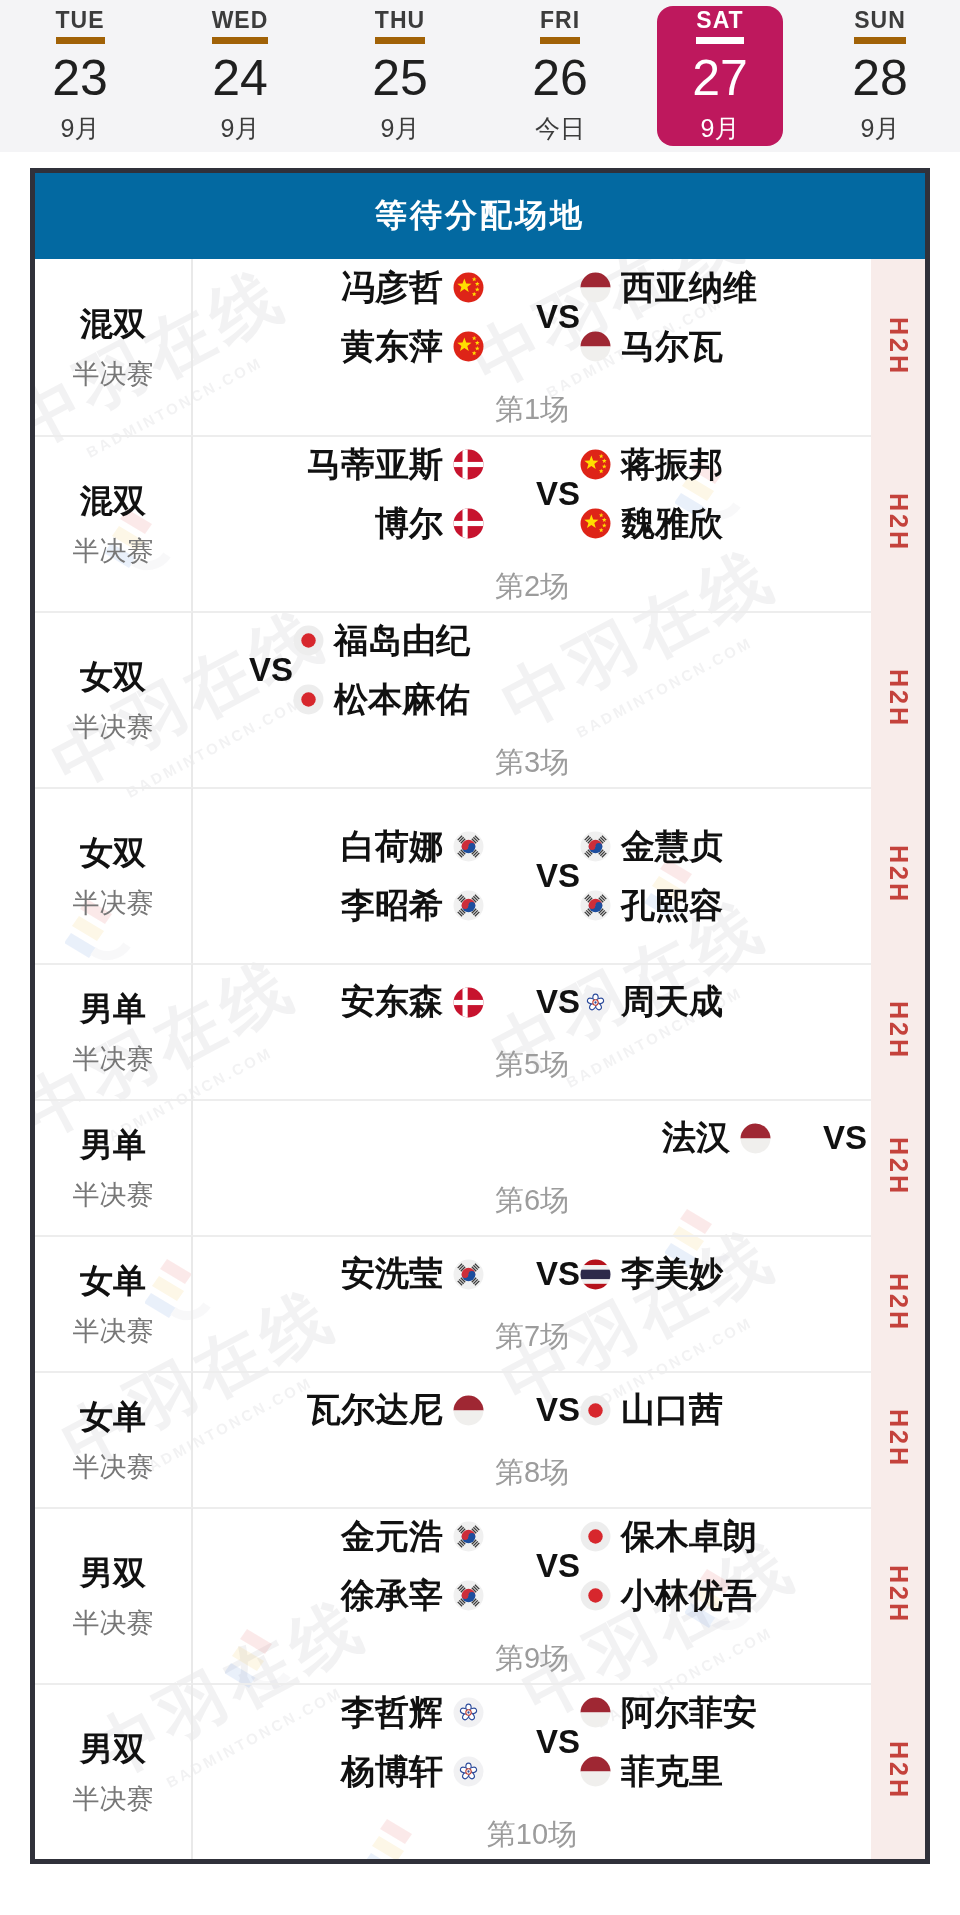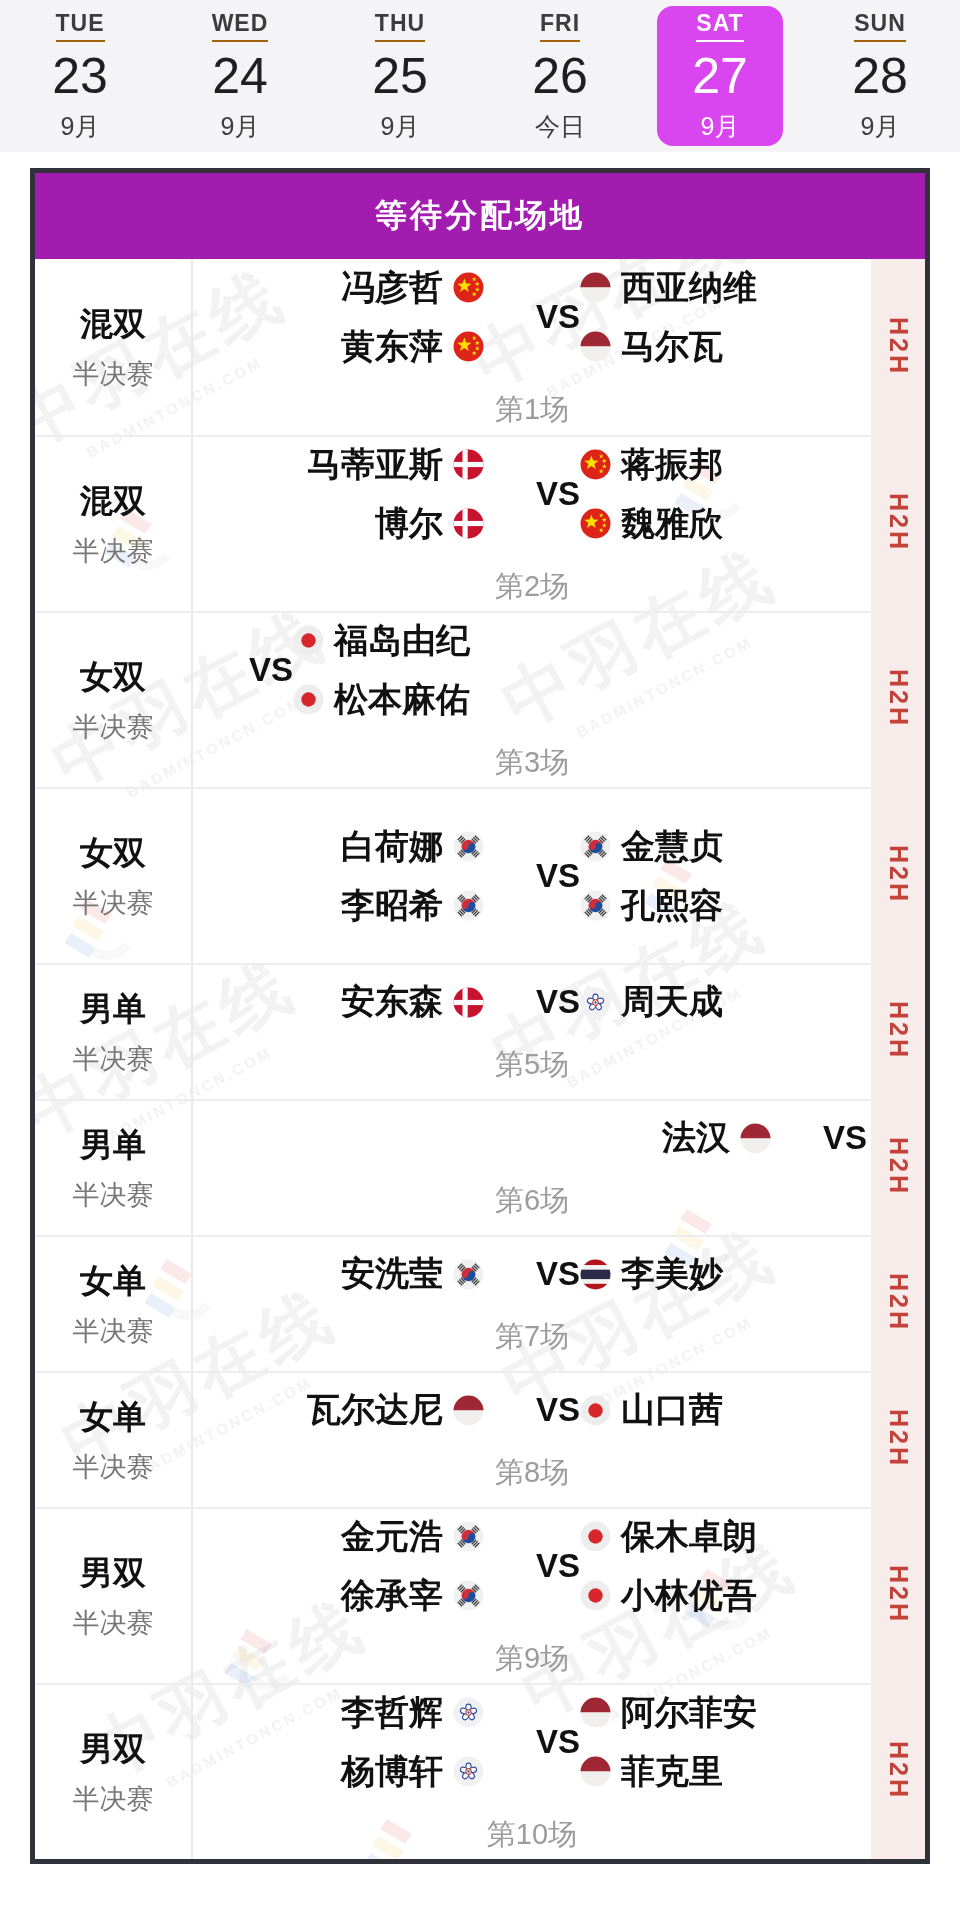--- a/index.html
+++ b/index.html
@@ -7,33 +7,33 @@
     width:960px;height:1915px;background:#ffffff;
     font-family:"Liberation Sans","DejaVu Sans",sans-serif;
     position:relative;overflow:hidden;
   }
   
   .date-bar{display:flex;height:152px;background:#f4f4f6;}
   .day-tab{
     flex:1;display:flex;flex-direction:column;align-items:center;justify-content:center;
     gap:9px;border-radius:16px;margin:6px 17px;cursor:pointer;
   }
-  .weekday{font-size:23px;font-weight:bold;color:#3c3c3c;border-bottom:2px solid #a16207;padding-bottom:3px;letter-spacing:1px;}
+  .weekday{font-size:23px;font-weight:bold;color:#3c3c3c;border-bottom:7px solid #a16207;padding-bottom:3px;letter-spacing:1px;}
   .daynum{font-size:50px;color:#1f1f1f;line-height:1;}
   .month{font-size:25px;color:#3c3c3c;}
-  .day-tab.selected{background:#d946ef;}
+  .day-tab.selected{background:#be185d;}
   .day-tab.selected .weekday{color:#fff;border-color:#fff;}
   .day-tab.selected .daynum,.day-tab.selected .month{color:#fff;}
   
   .table-wrap{
     position:relative;margin:16px 30px 0;width:900px;box-sizing:border-box;
     border:5px solid #30313a;background:#fff;overflow:hidden;
   }
   .table-header{
-    position:relative;z-index:2;height:86px;background:#a21caf;color:#fff;
+    position:relative;z-index:2;height:86px;background:#0369a1;color:#fff;
     display:flex;align-items:center;justify-content:center;
     font-size:32px;font-weight:bold;letter-spacing:3px;
   }
   .row{display:flex;position:relative;z-index:1;}
   .row.doubles{height:176px;}
   .row.singles{height:136px;}
   .cat-cell{
     width:158px;box-sizing:border-box;border-right:2px solid #e9e9e9;
     display:flex;flex-direction:column;align-items:center;justify-content:center;gap:9px;
   }

